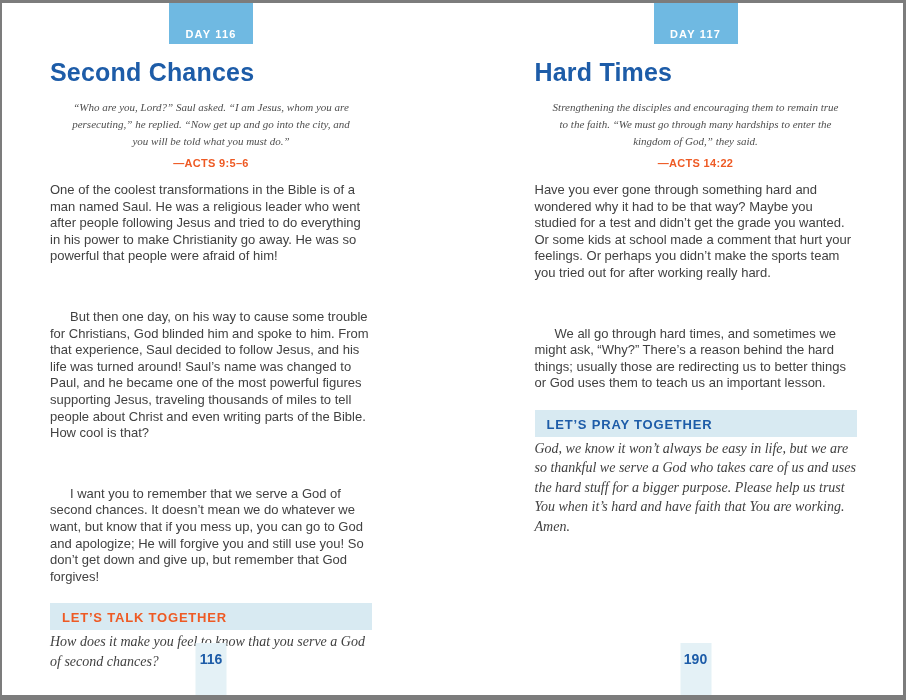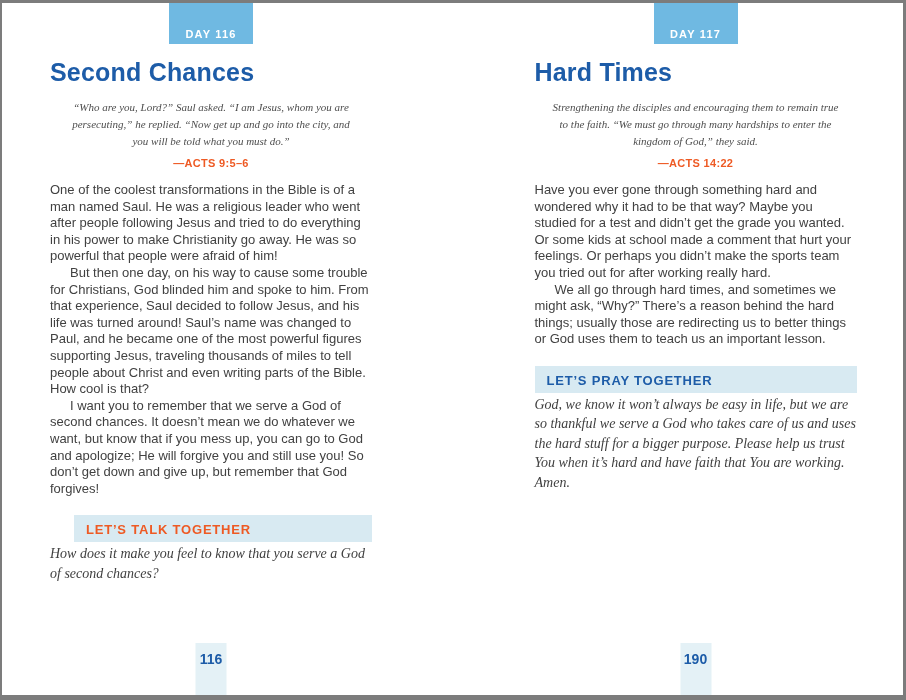--- a/index.html
+++ b/index.html
@@ -75,32 +75,32 @@
     line-height: 12px;
     font-weight: bold;
     letter-spacing: 0.3px;
   }
   .body-copy { margin-top: 13px; }
   .body-copy p {
     font-size: 13px;
     line-height: 16.6px;
     color: var(--body-text, #414141);
   }
-  .body-copy p.indent { text-indent: 20px; }
+  .body-copy p.indent { text-indent: 20px; margin-top: 44px; }
 
   .section-bar {
     margin-top: 18px;
     background: var(--section-bar-bg, #d8eaf2);
     padding: 8px 12px 5px 12px;
     font-size: 13px;
     line-height: 14px;
     font-weight: bold;
     letter-spacing: 0.8px;
   }
-  .section-bar--talk { color: var(--accent-orange, #ee5a24); margin-left: 24px; }
+  .section-bar--talk { color: var(--accent-orange, #ee5a24); }
   .section-bar--pray { color: var(--title-text, #1d5ca8); }
 
   .prompt-text {
     margin-top: 2px;
     font-family: "Liberation Serif", serif;
     font-style: italic;
     font-size: 14px;
     line-height: 19.5px;
     color: #3f3f3f;
     font-weight: 500;

